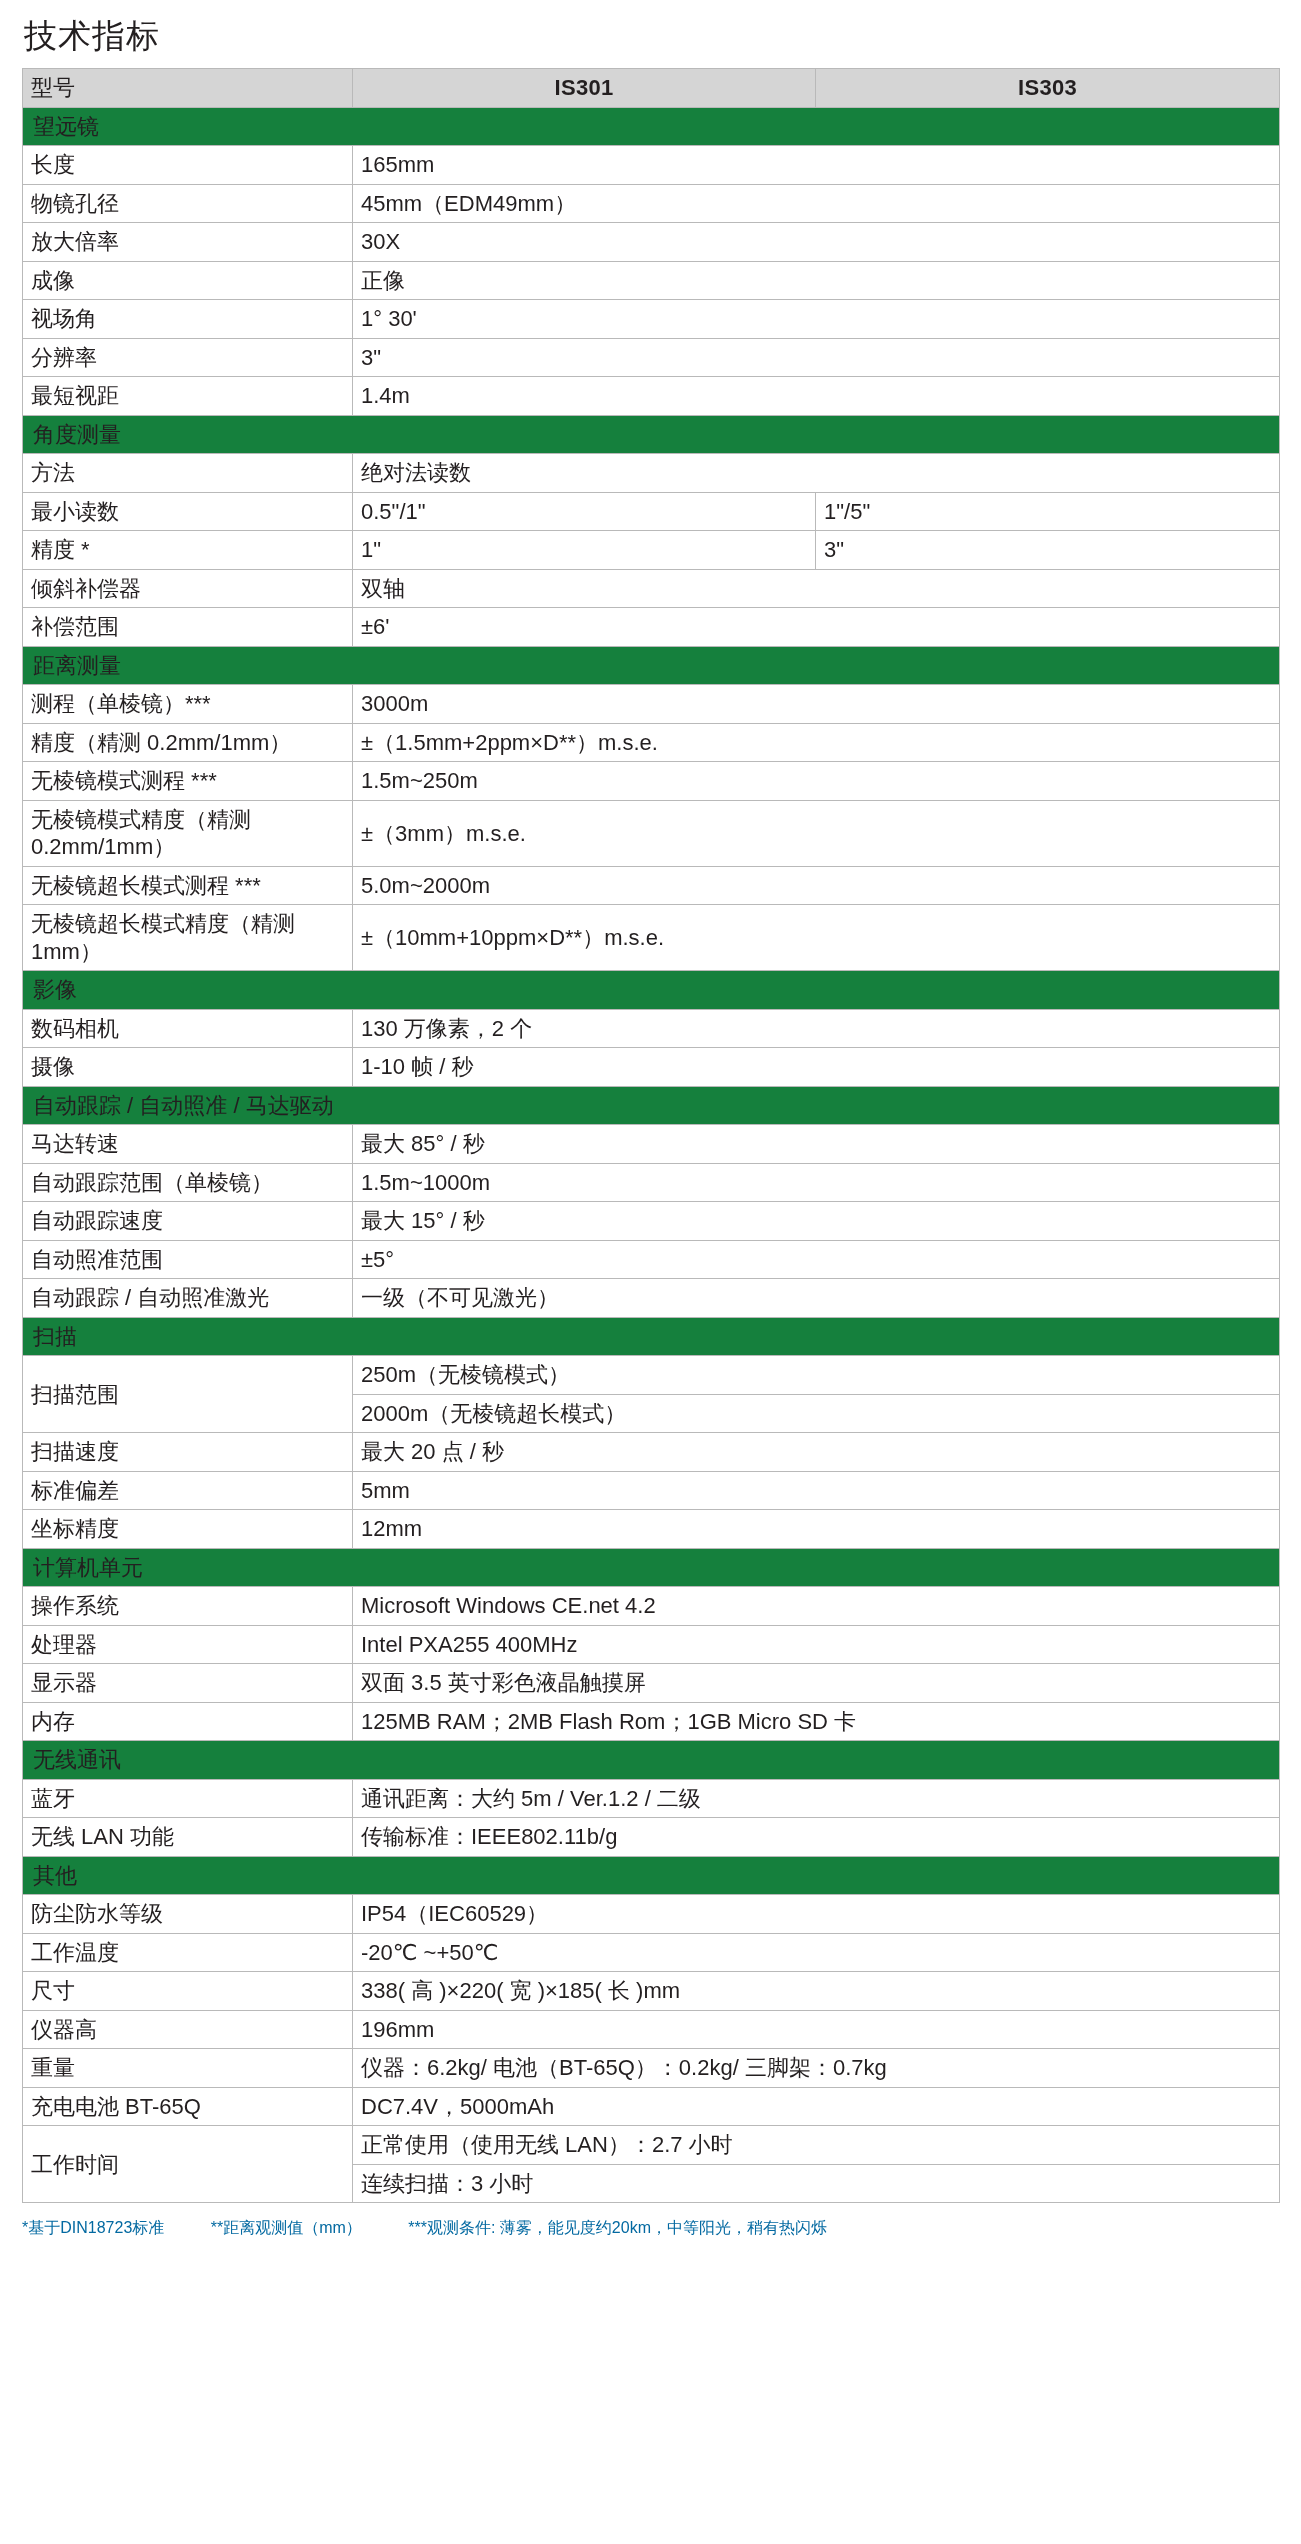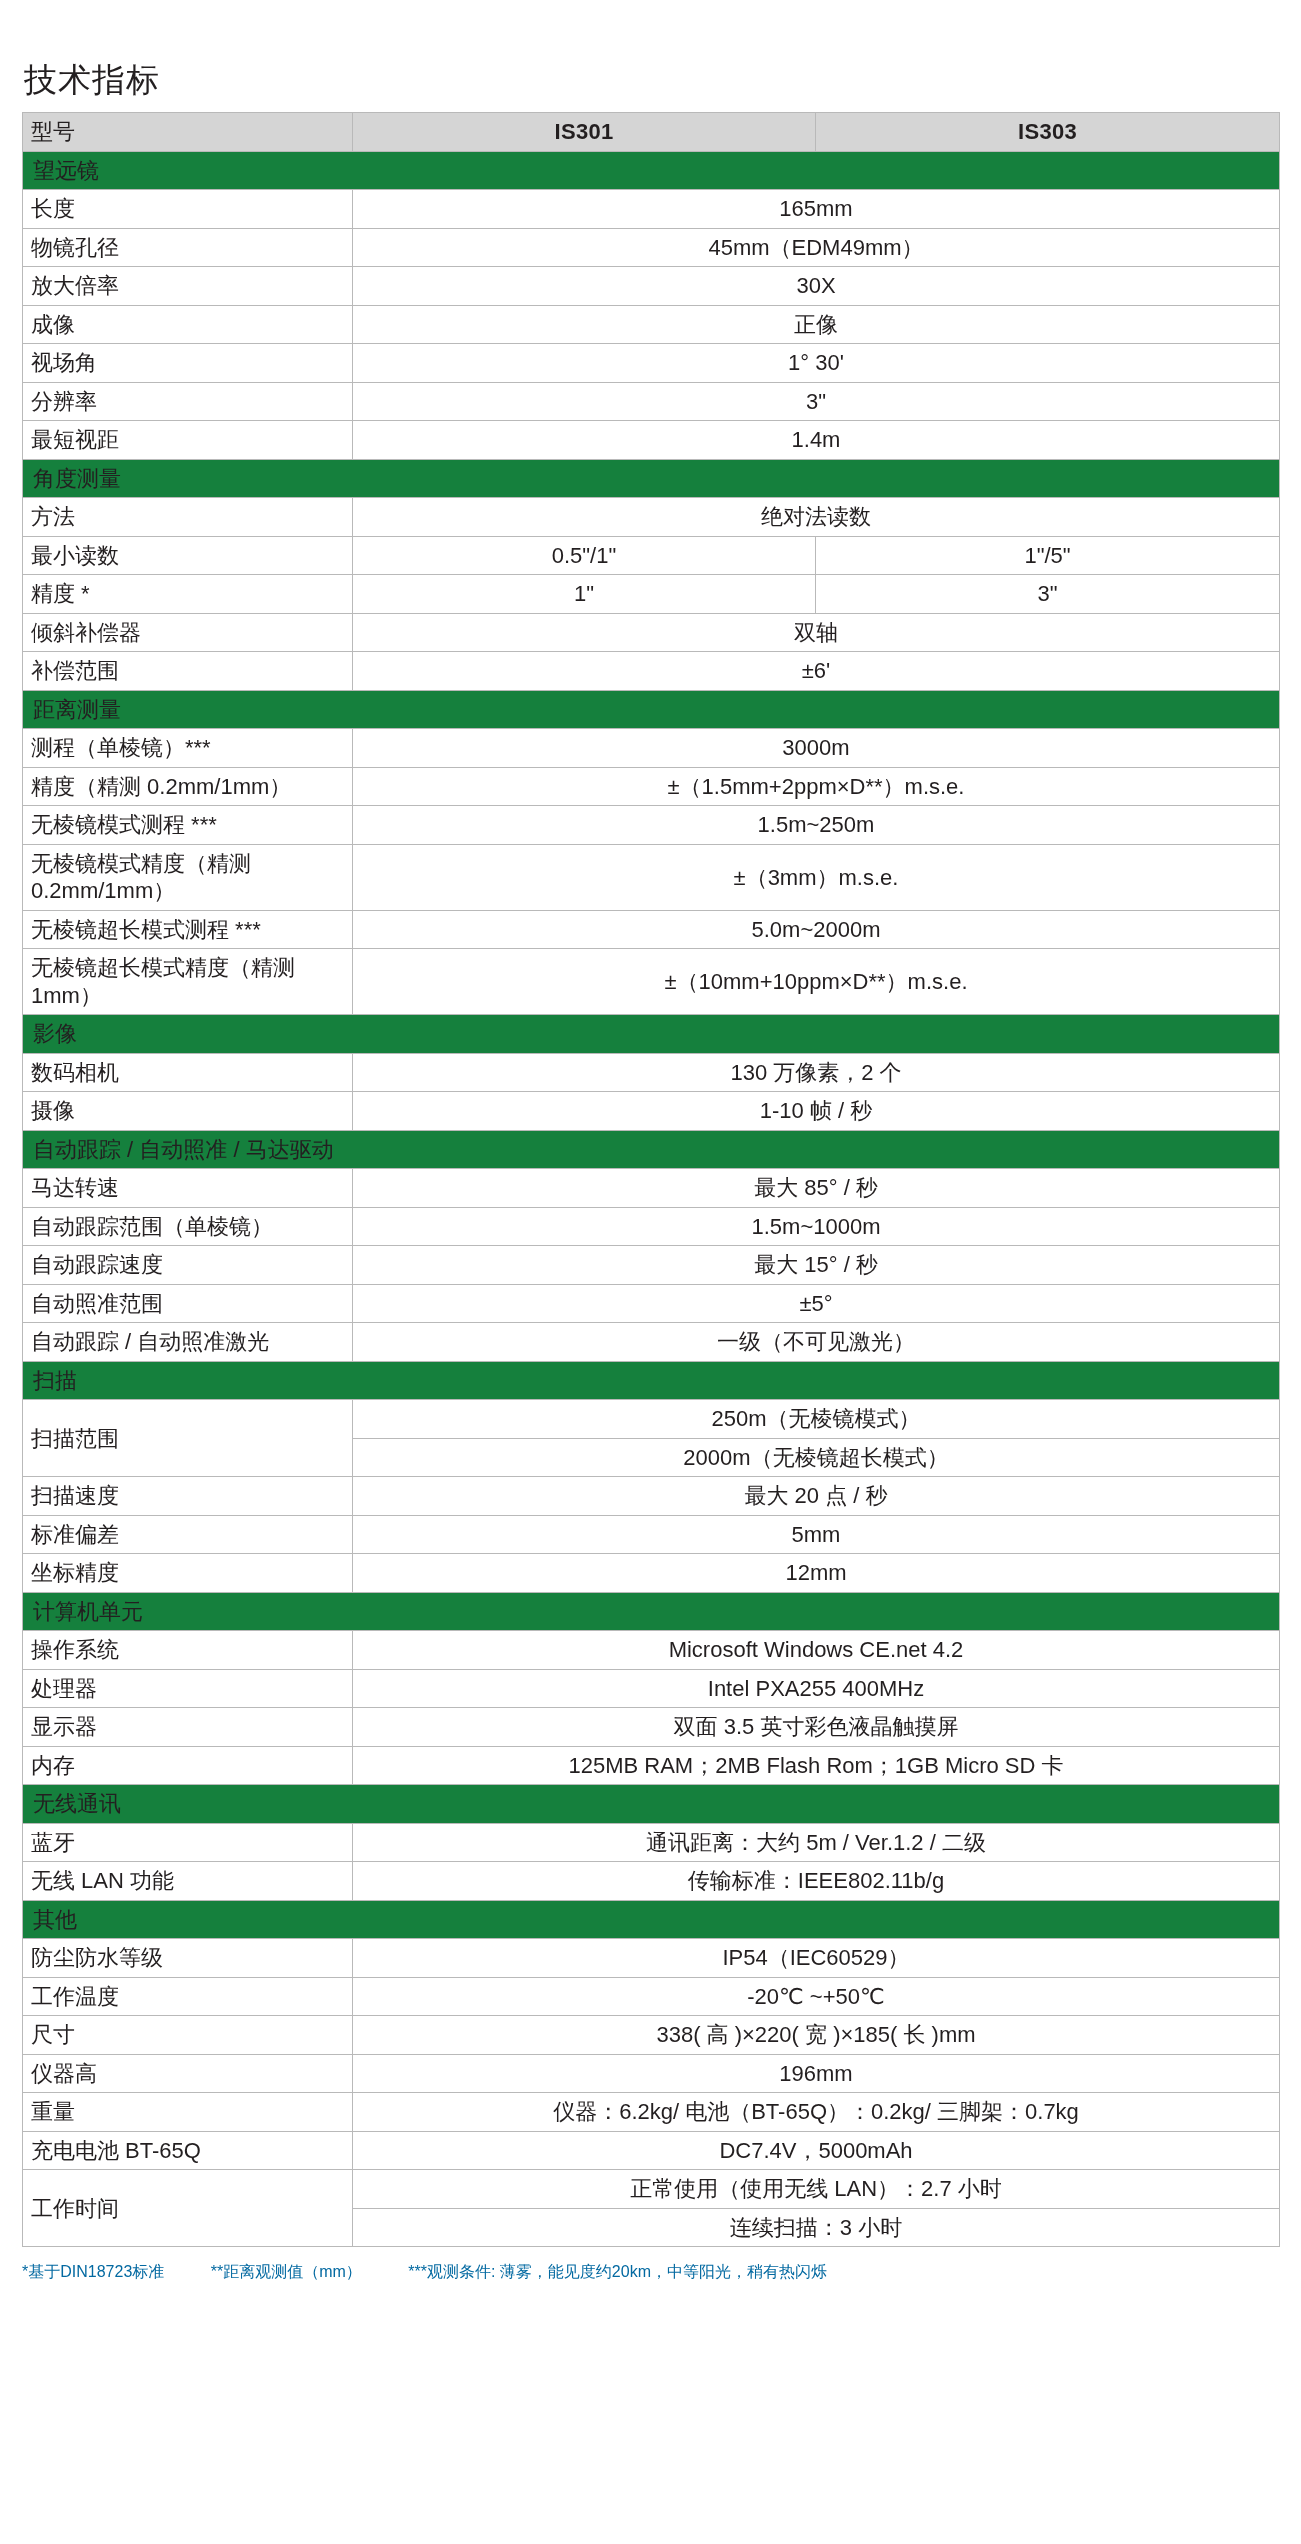--- a/index.html
+++ b/index.html
@@ -10,21 +10,20 @@
   body {
     width: 1301px;
     font-family: "Liberation Sans", "DejaVu Sans", sans-serif;
     color: #231f20;
     -webkit-font-smoothing: antialiased;
   }
   .page {
     width: 1301px;
     box-sizing: border-box;
     padding: 18px 22px 10px 22px;
-    margin-top: 44px;
   }
   .doc-title {
     font-size: 33px;
     font-weight: 400;
     letter-spacing: 1px;
     color: #231f20;
     margin: 0 0 14px 2px;
     line-height: 1.1;
   }
   table.spec {
@@ -43,21 +42,20 @@
   col.c-label { width: 330px; }
   col.c-a { width: 463px; }
   col.c-b { width: 464px; }
 
   td.label {
     text-align: left;
     padding-left: 10px;
     color: #231f20;
   }
   td.val {
-    text-align: center;
     color: #231f20;
   }
   tr.section td {
     background: #15803d;
     font-weight: 400;
     text-align: left;
     padding-left: 10px;
     border-color: #b9b9b9;
   }
   tr.header td {

